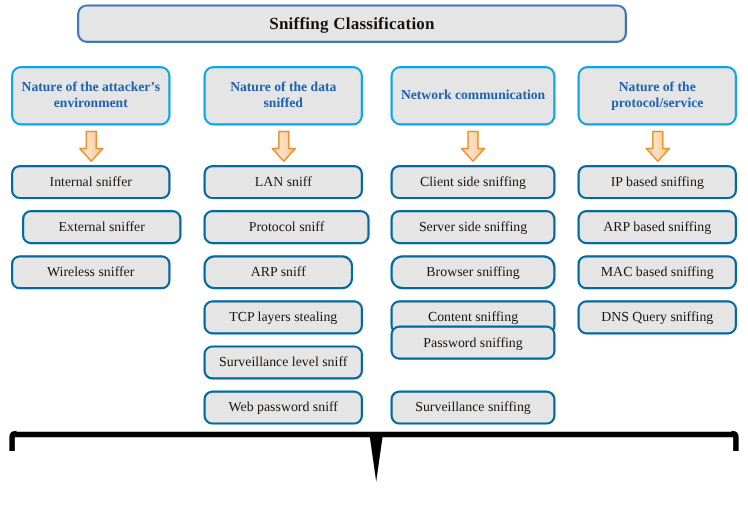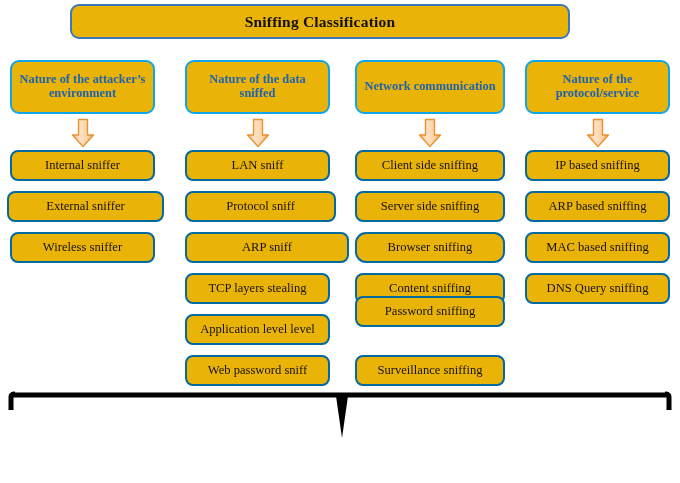--- a/index.html
+++ b/index.html
@@ -23,21 +23,21 @@
   }
 
   
   .box {
     position: absolute;
     box-sizing: border-box;
     display: flex;
     align-items: center;
     justify-content: center;
     text-align: center;
-    background: #eab308;
+    background: #e5e5e5;
     line-height: 1.12;
   }
 
   
   .title-box, .footer-box {
     border: 2px solid #3f77b5;
     border-radius: 9px;
     color: #13100d;
     font-weight: bold;
     letter-spacing: .2px;
@@ -110,41 +110,41 @@
               <stop offset="0%" stop-color="#f7be8c"></stop>
               <stop offset="35%" stop-color="#fde2c6"></stop>
               <stop offset="70%" stop-color="#fbd3a9"></stop>
               <stop offset="100%" stop-color="#f0a662"></stop>
             </linearGradient>
           </defs>
           <path d="M8.5,1.5 L17.5,1.5 L17.5,17 L23.5,17 L13,28.5 L2.5,17 L8.5,17 Z" fill="url(#ag0)" stroke="#e8932f" stroke-width="1.4" stroke-linejoin="round"></path>
         </svg>
       </div>
       <div class="box leaf-box" style="left: 10px; width: 145px; top: 150px;">Internal sniffer</div>
-      <div class="box leaf-box" style="left: 7px; width: 157px; top: 191px;">External sniffer</div>
+      <div class="box leaf-box" style="left: 20px; width: 145px; top: 191px;">External sniffer</div>
       <div class="box leaf-box" style="left: 10px; width: 145px; top: 232px;">Wireless sniffer</div>
       <div class="box head-box" style="left: 185px; width: 145px;">Nature of the data sniffed</div>
       <div class="arrow" style="left: 244.5px;">
         <svg viewBox="0 0 26 30" aria-hidden="true">
           <defs>
             <linearGradient id="ag1" x1="0" y1="0" x2="1" y2="0">
               <stop offset="0%" stop-color="#f7be8c"></stop>
               <stop offset="35%" stop-color="#fde2c6"></stop>
               <stop offset="70%" stop-color="#fbd3a9"></stop>
               <stop offset="100%" stop-color="#f0a662"></stop>
             </linearGradient>
           </defs>
           <path d="M8.5,1.5 L17.5,1.5 L17.5,17 L23.5,17 L13,28.5 L2.5,17 L8.5,17 Z" fill="url(#ag1)" stroke="#e8932f" stroke-width="1.4" stroke-linejoin="round"></path>
         </svg>
       </div>
       <div class="box leaf-box" style="left: 185px; width: 145px; top: 150px;">LAN sniff</div>
       <div class="box leaf-box" style="left: 185px; width: 151px; top: 191px;">Protocol sniff</div>
-      <div class="box leaf-box" style="left: 185px; width: 164px; top: 232px;">ARP sniff</div>
+      <div class="box leaf-box" style="left: 185px; width: 136px; top: 232px; border-radius: 10px;">ARP sniff</div>
       <div class="box leaf-box" style="left: 185px; width: 145px; top: 273px;">TCP layers  stealing</div>
-      <div class="box leaf-box" style="left: 185px; width: 145px; top: 314px;">Application level level</div>
+      <div class="box leaf-box" style="left: 185px; width: 145px; top: 314px;">Surveillance level sniff</div>
       <div class="box leaf-box" style="left: 185px; width: 145px; top: 355px;">Web password sniff</div>
       <div class="box head-box" style="left: 355px; width: 150px;">Network communication</div>
       <div class="arrow" style="left: 417px;">
         <svg viewBox="0 0 26 30" aria-hidden="true">
           <defs>
             <linearGradient id="ag2" x1="0" y1="0" x2="1" y2="0">
               <stop offset="0%" stop-color="#f7be8c"></stop>
               <stop offset="35%" stop-color="#fde2c6"></stop>
               <stop offset="70%" stop-color="#fbd3a9"></stop>
               <stop offset="100%" stop-color="#f0a662"></stop>

